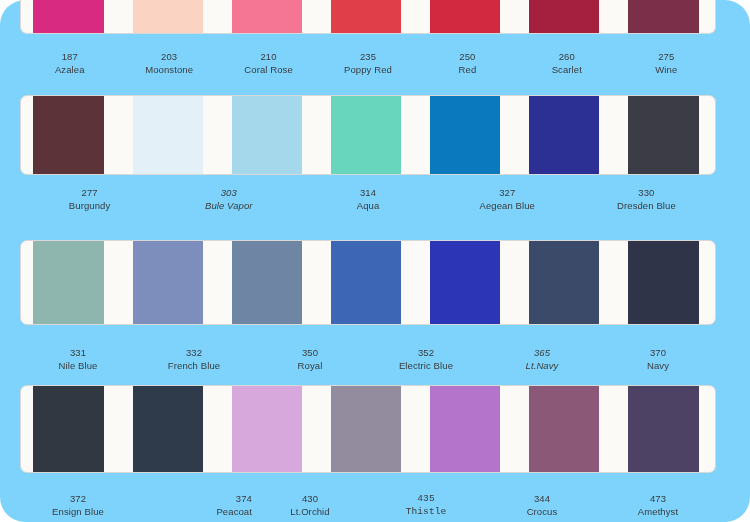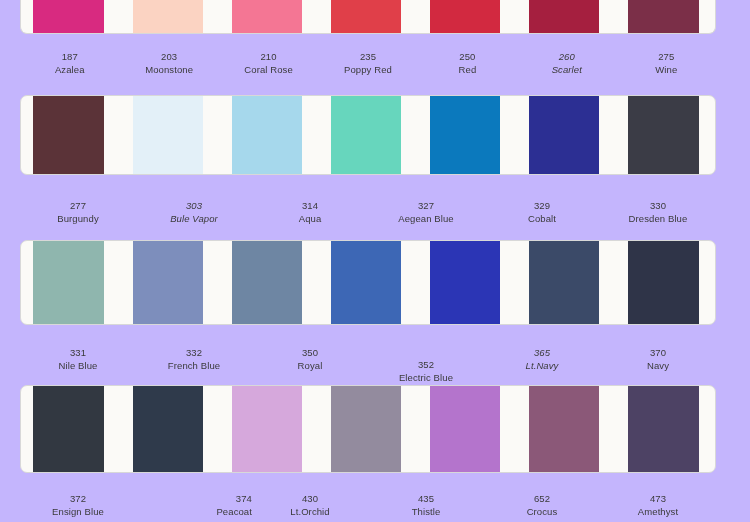--- a/index.html
+++ b/index.html
@@ -7,21 +7,22 @@
     width: 750px;
     height: 522px;
     background: #ffffff;
     font-family: "Liberation Sans", sans-serif;
     overflow: hidden;
   }
   #sheet {
     position: relative;
     width: 750px;
     height: 522px;
-    background: #c4b5fd;
+    background: #7dd3fc;
+    border-radius: 25px;
   }
   
   .row {
     position: absolute;
     left: 0;
     width: 750px;
   }
   .card {
     position: relative;
     margin: 0 20px 0 20px;
@@ -132,21 +133,21 @@
           <span class="label-name">Coral Rose</span>
         </div>
         <div class="label-cell" style="color: rgb(58, 58, 58);">
           <span class="label-code">235</span>
           <span class="label-name">Poppy Red</span>
         </div>
         <div class="label-cell" style="color: rgb(58, 58, 58);">
           <span class="label-code">250</span>
           <span class="label-name">Red</span>
         </div>
-        <div class="label-cell" style="color: rgb(58, 58, 58); font-style: italic;">
+        <div class="label-cell" style="color: rgb(58, 58, 58);">
           <span class="label-code">260</span>
           <span class="label-name">Scarlet</span>
         </div>
         <div class="label-cell" style="color: rgb(58, 58, 58);">
           <span class="label-code">275</span>
           <span class="label-name">Wine</span>
         </div>
       </div>
     </div>
     <div class="row" style="top: 95px;">
@@ -181,43 +182,39 @@
             <div class="tone" style="background: rgb(44, 47, 147);"></div>
           </div>
         </div>
         <div class="swatch-cell">
           <div class="swatch" title="330 Dresden Blue">
             <div class="tone" style="background: rgb(59, 60, 70);"></div>
           </div>
         </div>
       </div>
     </div>
-    <div class="row" style="top: 199px;">
+    <div class="row" style="top: 186px;">
       <div class="labels">
         <div class="label-cell" style="color: rgb(58, 58, 58);">
           <span class="label-code">277</span>
           <span class="label-name">Burgundy</span>
         </div>
         <div class="label-cell" style="color: rgb(58, 58, 58); font-style: italic;">
           <span class="label-code">303</span>
           <span class="label-name">Bule Vapor</span>
         </div>
         <div class="label-cell" style="color: rgb(58, 58, 58);">
           <span class="label-code">314</span>
           <span class="label-name">Aqua</span>
         </div>
         <div class="label-cell" style="color: rgb(58, 58, 58);">
           <span class="label-code">327</span>
           <span class="label-name">Aegean Blue</span>
         </div>
         <div class="label-cell" style="color: rgb(58, 58, 58);">
-          <span class="label-code">329</span>
-          <span class="label-name">Cobalt</span>
-        </div>
-        <div class="label-cell" style="color: rgb(58, 58, 58);">
           <span class="label-code">330</span>
           <span class="label-name">Dresden Blue</span>
         </div>
       </div>
     </div>
     <div class="row" style="top: 240px;">
       <div class="card" style="height: 85px; background: rgb(251, 250, 247); border-color: rgb(216, 216, 216);">
         <div class="swatch-cell">
           <div class="swatch" title="331 Nile Blue">
             <div class="tone" style="background: rgb(143, 182, 174);"></div>
@@ -262,21 +259,21 @@
           <span class="label-name">Nile Blue</span>
         </div>
         <div class="label-cell" style="color: rgb(58, 58, 58);">
           <span class="label-code">332</span>
           <span class="label-name">French Blue</span>
         </div>
         <div class="label-cell" style="color: rgb(58, 58, 58);">
           <span class="label-code">350</span>
           <span class="label-name">Royal</span>
         </div>
-        <div class="label-cell" style="color: rgb(58, 58, 58); margin-top: 12px;">
+        <div class="label-cell" style="color: rgb(58, 58, 58);">
           <span class="label-code">352</span>
           <span class="label-name">Electric Blue</span>
         </div>
         <div class="label-cell" style="color: rgb(58, 58, 58); font-style: italic;">
           <span class="label-code">365</span>
           <span class="label-name">Lt.Navy</span>
         </div>
         <div class="label-cell" style="color: rgb(58, 58, 58);">
           <span class="label-code">370</span>
           <span class="label-name">Navy</span>
@@ -329,26 +326,26 @@
           <span class="label-name">Ensign Blue</span>
         </div>
         <div class="label-cell" style="color: rgb(58, 58, 58); text-align: right;">
           <span class="label-code">374</span>
           <span class="label-name">Peacoat</span>
         </div>
         <div class="label-cell" style="color: rgb(58, 58, 58);">
           <span class="label-code">430</span>
           <span class="label-name">Lt.Orchid</span>
         </div>
-        <div class="label-cell" style="color: rgb(58, 58, 58);">
+        <div class="label-cell" style="color: rgb(58, 58, 58); font-family: Liberation Mono, monospace;">
           <span class="label-code">435</span>
           <span class="label-name">Thistle</span>
         </div>
         <div class="label-cell" style="color: rgb(58, 58, 58);">
-          <span class="label-code">652</span>
+          <span class="label-code">344</span>
           <span class="label-name">Crocus</span>
         </div>
         <div class="label-cell" style="color: rgb(58, 58, 58);">
           <span class="label-code">473</span>
           <span class="label-name">Amethyst</span>
         </div>
       </div>
     </div>
   </div>
 

